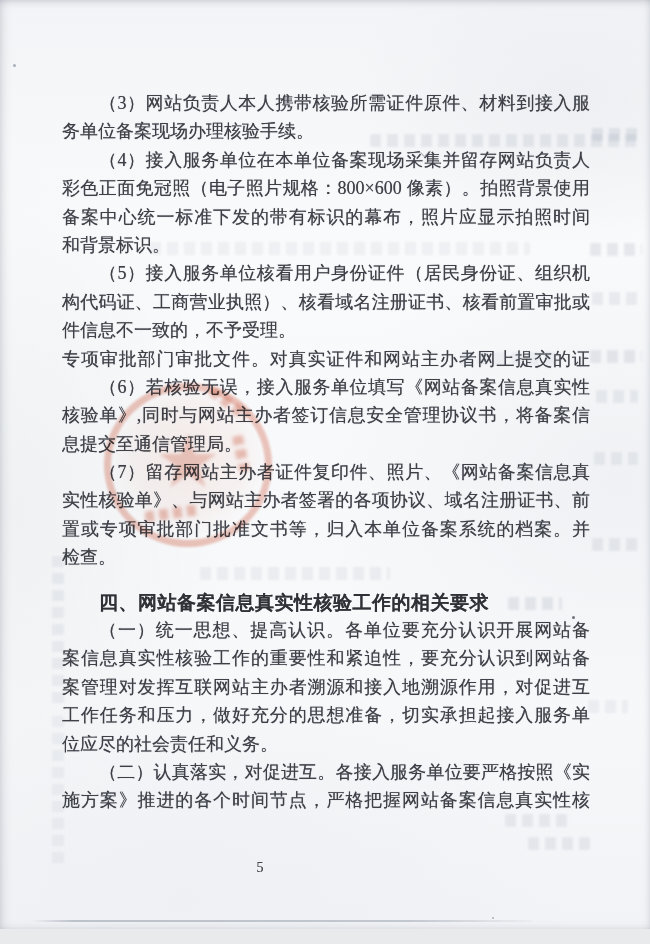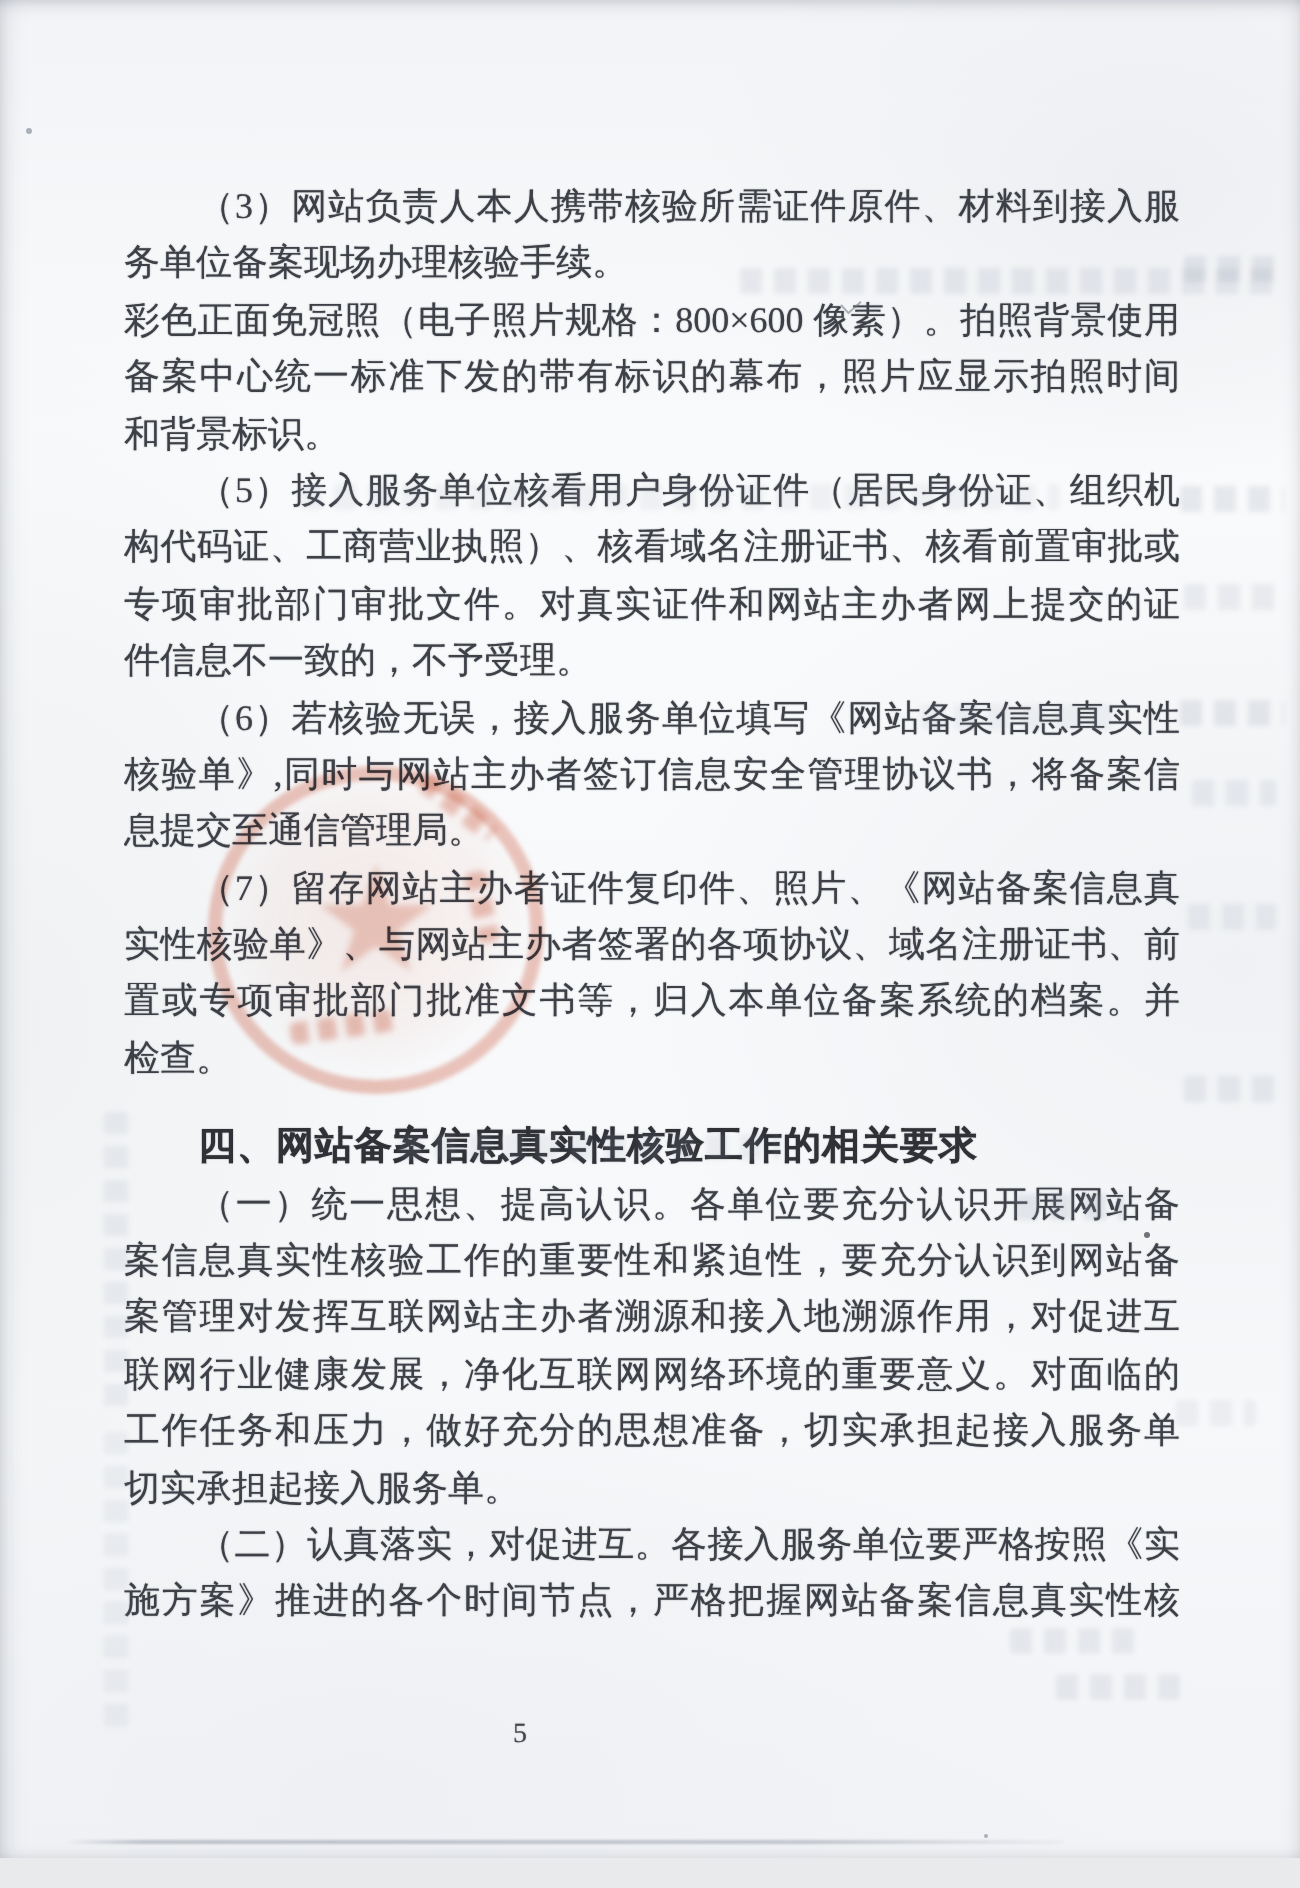--- a/index.html
+++ b/index.html
@@ -87,30 +87,31 @@
 <div class="page">
 
   <div class="text-col">
 
     <div>
       <div class="line indent">（3）网站负责人本人携带核验所需证件原件、材料到接入服</div>
       <div class="line short">务单位备案现场办理核验手续。</div>
     </div>
 
     <div>
+      <div class="line indent">（4）接入服务单位在本单位备案现场采集并留存网站负责人</div>
       <div class="line">彩色正面免冠照（电子照片规格：800×600 像素）。拍照背景使用</div>
       <div class="line">备案中心统一标准下发的带有标识的幕布，照片应显示拍照时间</div>
       <div class="line short">和背景标识。</div>
     </div>
 
     <div>
       <div class="line indent">（5）接入服务单位核看用户身份证件（居民身份证、组织机</div>
       <div class="line">构代码证、工商营业执照）、核看域名注册证书、核看前置审批或</div>
+      <div class="line short">件信息不一致的，不予受理。</div>
       <div class="line">专项审批部门审批文件。对真实证件和网站主办者网上提交的证</div>
-      <div class="line short">件信息不一致的，不予受理。</div>
     </div>
 
     <div>
       <div class="line indent">（6）若核验无误，接入服务单位填写《网站备案信息真实性</div>
       <div class="line">核验单》,同时与网站主办者签订信息安全管理协议书，将备案信</div>
       <div class="line short">息提交至通信管理局。</div>
     </div>
 
     <div>
       <div class="line indent">（7）留存网站主办者证件复印件、照片、《网站备案信息真</div>
@@ -118,23 +119,22 @@
       <div class="line">置或专项审批部门批准文书等，归入本单位备案系统的档案。并</div>
       <div class="line short">检查。</div>
     </div>
 
     <div class="line short indent heading-line">四、网站备案信息真实性核验工作的相关要求</div>
 
     <div>
       <div class="line indent">（一）统一思想、提高认识。各单位要充分认识开展网站备</div>
       <div class="line">案信息真实性核验工作的重要性和紧迫性，要充分认识到网站备</div>
       <div class="line">案管理对发挥互联网站主办者溯源和接入地溯源作用，对促进互</div>
-      <div class="line">联网行业健康发展，净化互联网网络环境的重要意义。对面临的</div>
       <div class="line">工作任务和压力，做好充分的思想准备，切实承担起接入服务单</div>
-      <div class="line short">切实承担起接入服务单。</div>
+      <div class="line short">位应尽的社会责任和义务。</div>
     </div>
 
     <div>
       <div class="line indent">（二）认真落实，对促进互。各接入服务单位要严格按照《实</div>
       <div class="line">施方案》推进的各个时间节点，严格把握网站备案信息真实性核</div>
     </div>
 
   </div>
 
   <div class="seal">

